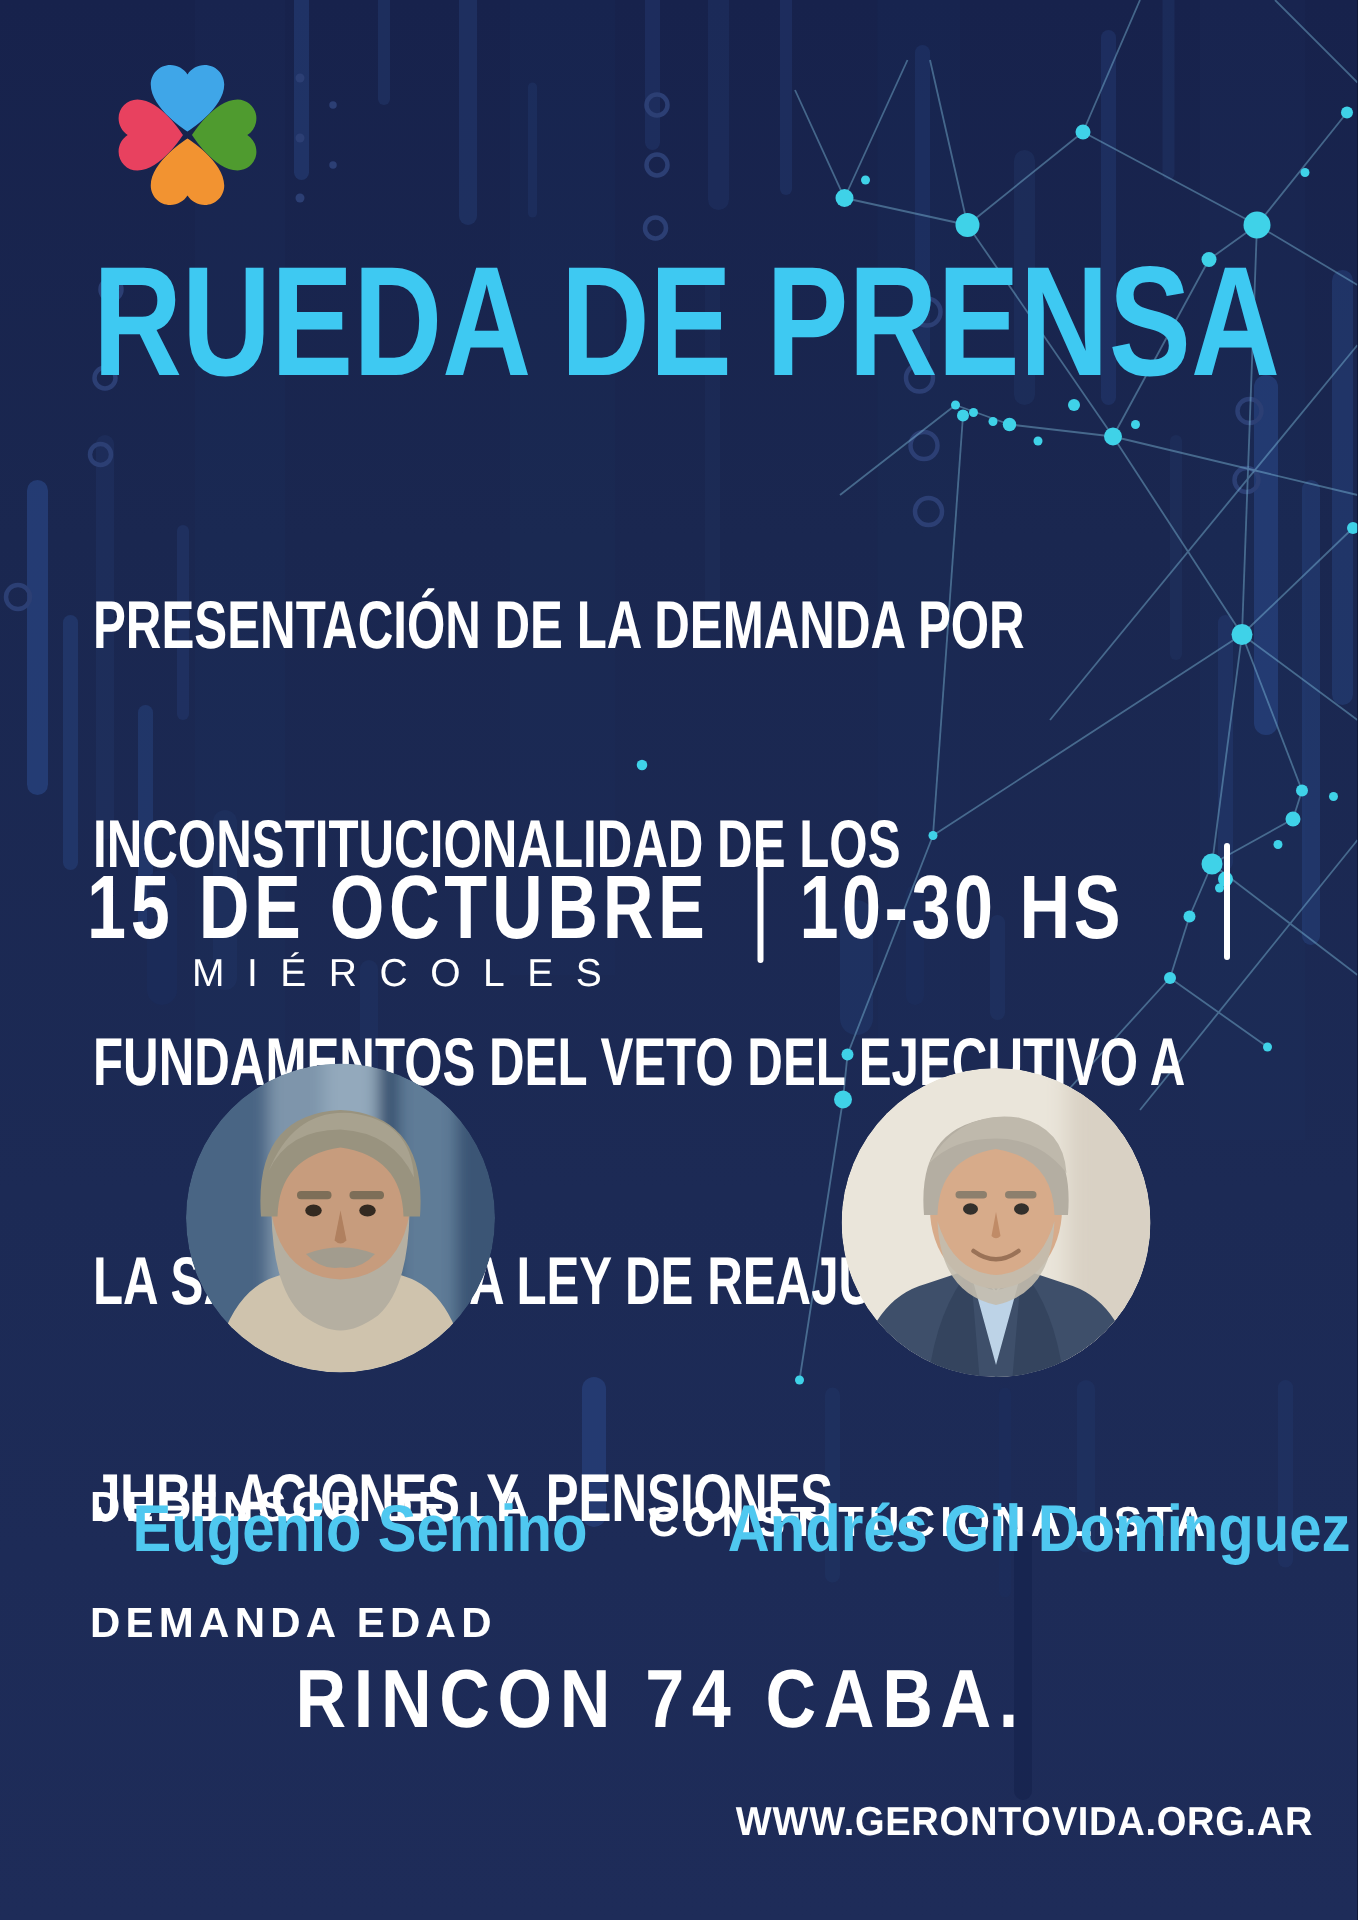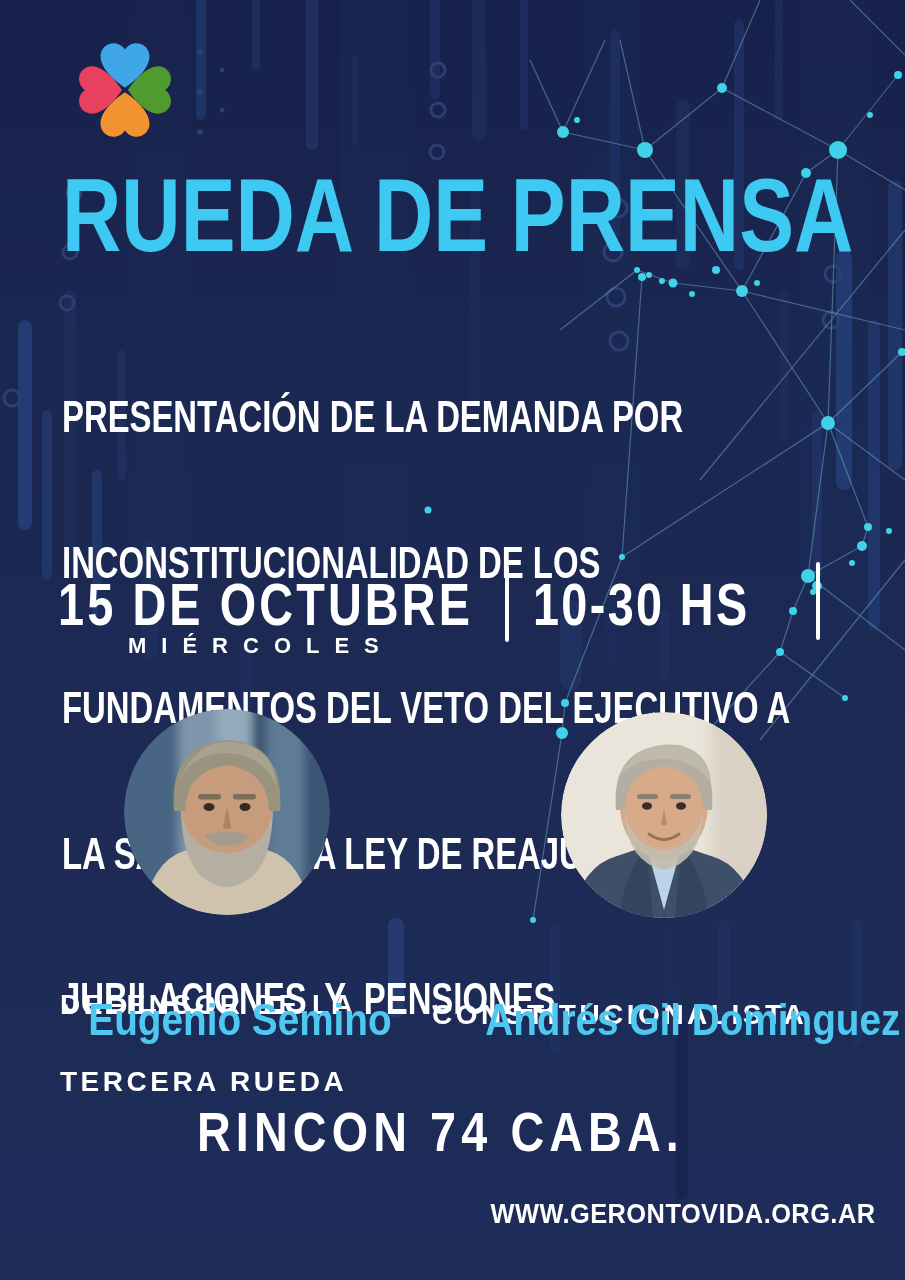--- a/index.html
+++ b/index.html
@@ -27,21 +27,21 @@
     font-size:45px;font-weight:700;line-height:48.5px;
     transform:scale(.73,1);transform-origin:0 0;white-space:pre;
   }
   .date{
     position:absolute;left:58px;top:570px;color:var(--text-white);
     font-size:60px;font-weight:700;letter-spacing:4px;white-space:pre;
     transform:scale(.78,1);transform-origin:0 0;
   }
   .day{
     position:absolute;left:128px;top:633px;color:var(--text-white);
-    font-size:22px;font-weight:700;letter-spacing:15px;white-space:pre;
+    font-size:26px;font-weight:400;letter-spacing:15px;white-space:pre;
   }
   .time{
     position:absolute;left:533px;top:570px;color:var(--text-white);
     font-size:60px;font-weight:700;letter-spacing:3px;white-space:pre;
     transform:scale(.78,1);transform-origin:0 0;
   }
   .vdivider{position:absolute;width:3.5px;background:var(--text-white);border-radius:2px;}
   .vd1{left:505px;top:566px;height:76px;}
   .vd2{left:816px;top:562px;height:78px;}
   .portrait{position:absolute;width:206px;height:206px;border-radius:50%;overflow:hidden;}
@@ -308,21 +308,21 @@
         <rect x="76" y="82" width="21" height="5" rx="2.5" fill="#8c7f6d"></rect>
         <rect x="109" y="82" width="21" height="5" rx="2.5" fill="#8c7f6d"></rect>
         <path d="M88 122 Q103 133 118 122" stroke="#9a7257" stroke-width="3" fill="none" stroke-linecap="round"></path>
         <path d="M103 96 L100 112 Q103 115 106 112 Z" fill="#c08b67"></path>
       </g>
     </svg>
   </div>
 
   <div class="role role-left">
     <div>DEFENSOR DE LA</div>
-    <div>TERCERA RUEDA</div>
+    <div>DEMANDA EDAD</div>
   </div>
   <div class="speaker-name name-left">Eugenio Semino</div>
 
   <div class="role role-right">
     <div>CONSTITUCIONALISTA</div>
   </div>
   <div class="speaker-name name-right">Andrés Gil Dominguez</div>
 
   <div class="location">RINCON 74 CABA.</div>
   <div class="website">WWW.GERONTOVIDA.ORG.AR</div>

